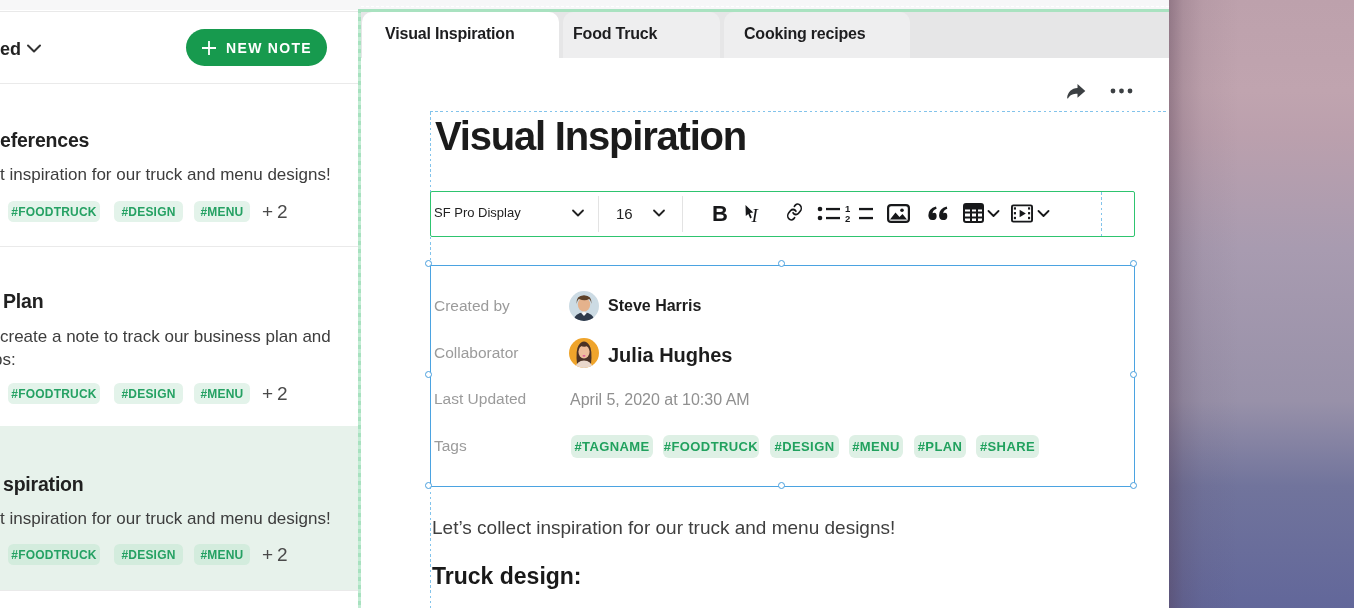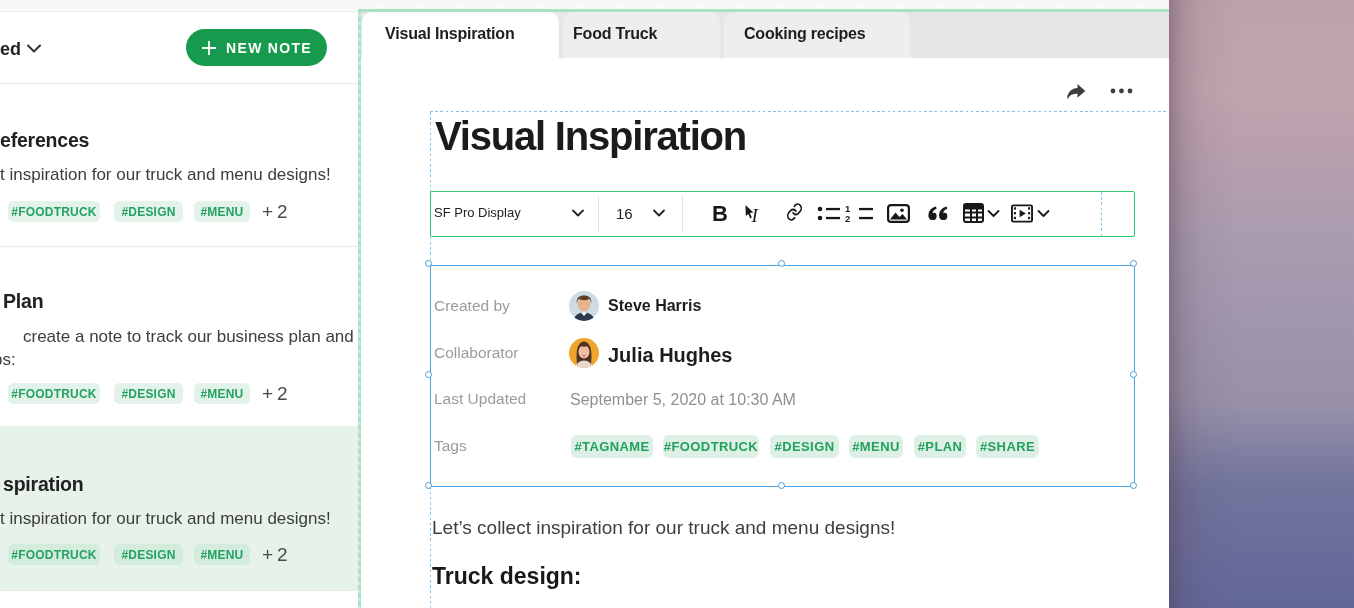--- a/index.html
+++ b/index.html
@@ -42,21 +42,21 @@
     <span class="pill1" style="left:0;width:92px;">#FOODTRUCK</span>
       <span class="pill1" style="left:106px;width:69px;">#DESIGN</span>
       <span class="pill1" style="left:186px;width:56px;">#MENU</span>
     <span class="abs" style="left:254px;top:0px;font-size:19px;color:#4a4a4a;white-space:nowrap;">+ 2</span>
   </div>
 
   <div class="abs" style="left:0;top:246px;width:358px;height:1px;background:#eaeaea;"></div>
 
   
   <div class="abs" style="left:3px;top:290px;font-size:19.5px;font-weight:bold;color:#212121;letter-spacing:-0.2px;">Plan</div>
-  <div class="abs" style="left:0;top:327px;font-size:17px;color:#3d3d3d;padding-left:23px;">create a note to track our business plan and</div>
+  <div class="abs" style="left:0;top:327px;font-size:17px;color:#3d3d3d;">create a note to track our business plan and</div>
   <div class="abs" style="left:-7px;top:350px;font-size:17px;color:#3d3d3d;">ps:</div>
   <div class="abs" style="left:8px;top:383px;">
     <span class="pill1" style="left:0;width:92px;">#FOODTRUCK</span>
       <span class="pill1" style="left:106px;width:69px;">#DESIGN</span>
       <span class="pill1" style="left:186px;width:56px;">#MENU</span>
     <span class="abs" style="left:254px;top:0px;font-size:19px;color:#4a4a4a;white-space:nowrap;">+ 2</span>
   </div>
 
   
   <div class="abs" style="left:0;top:426px;width:358px;height:164px;background:#e7f2eb;"></div>
@@ -226,21 +226,21 @@
       <path d="M8 26 Q6.5 12 9.5 7.5 Q12 3.5 15 3.5 Q18 3.5 20.5 7.5 Q23.5 12 22 26 Z" fill="#4b3226"></path>
       <ellipse cx="15" cy="13.8" rx="5.6" ry="6.6" fill="#eebd9c"></ellipse>
       <path d="M9.4 12 Q9 5.8 15 5.6 Q21 5.8 20.6 12 Q19.5 8.2 18.5 7.8 Q15.5 9.6 11.5 7.8 Q10.5 8.2 9.4 12 Z" fill="#4b3226"></path>
       <ellipse cx="15" cy="17.8" rx="1.5" ry="0.9" fill="#e0589a"></ellipse>
       <path d="M6 30 Q8 22.5 15 22.5 Q22 22.5 24 30 Z" fill="#e9d7cb"></path>
     </g>
   </svg>
 
   <div class="abs" style="left:608px;top:297px;font-size:16px;font-weight:bold;color:#1d1d1d;">Steve Harris</div>
   <div class="abs" style="left:608px;top:344px;font-size:20px;font-weight:bold;color:#1d1d1d;">Julia Hughes</div>
-  <div class="abs" style="left:570px;top:391px;font-size:16px;color:#909090;">September 5, 2020 at 10:30 AM</div>
+  <div class="abs" style="left:570px;top:391px;font-size:16px;color:#909090;">April 5, 2020 at 10:30 AM</div>
 
   
   <span class="pillm" style="left:571px;width:82px;">#TAGNAME</span>
   <span class="pillm" style="left:663px;width:96px;">#FOODTRUCK</span>
   <span class="pillm" style="left:770px;width:69px;">#DESIGN</span>
   <span class="pillm" style="left:849px;width:54px;">#MENU</span>
   <span class="pillm" style="left:914px;width:52px;">#PLAN</span>
   <span class="pillm" style="left:976px;width:63px;">#SHARE</span>
 
   

